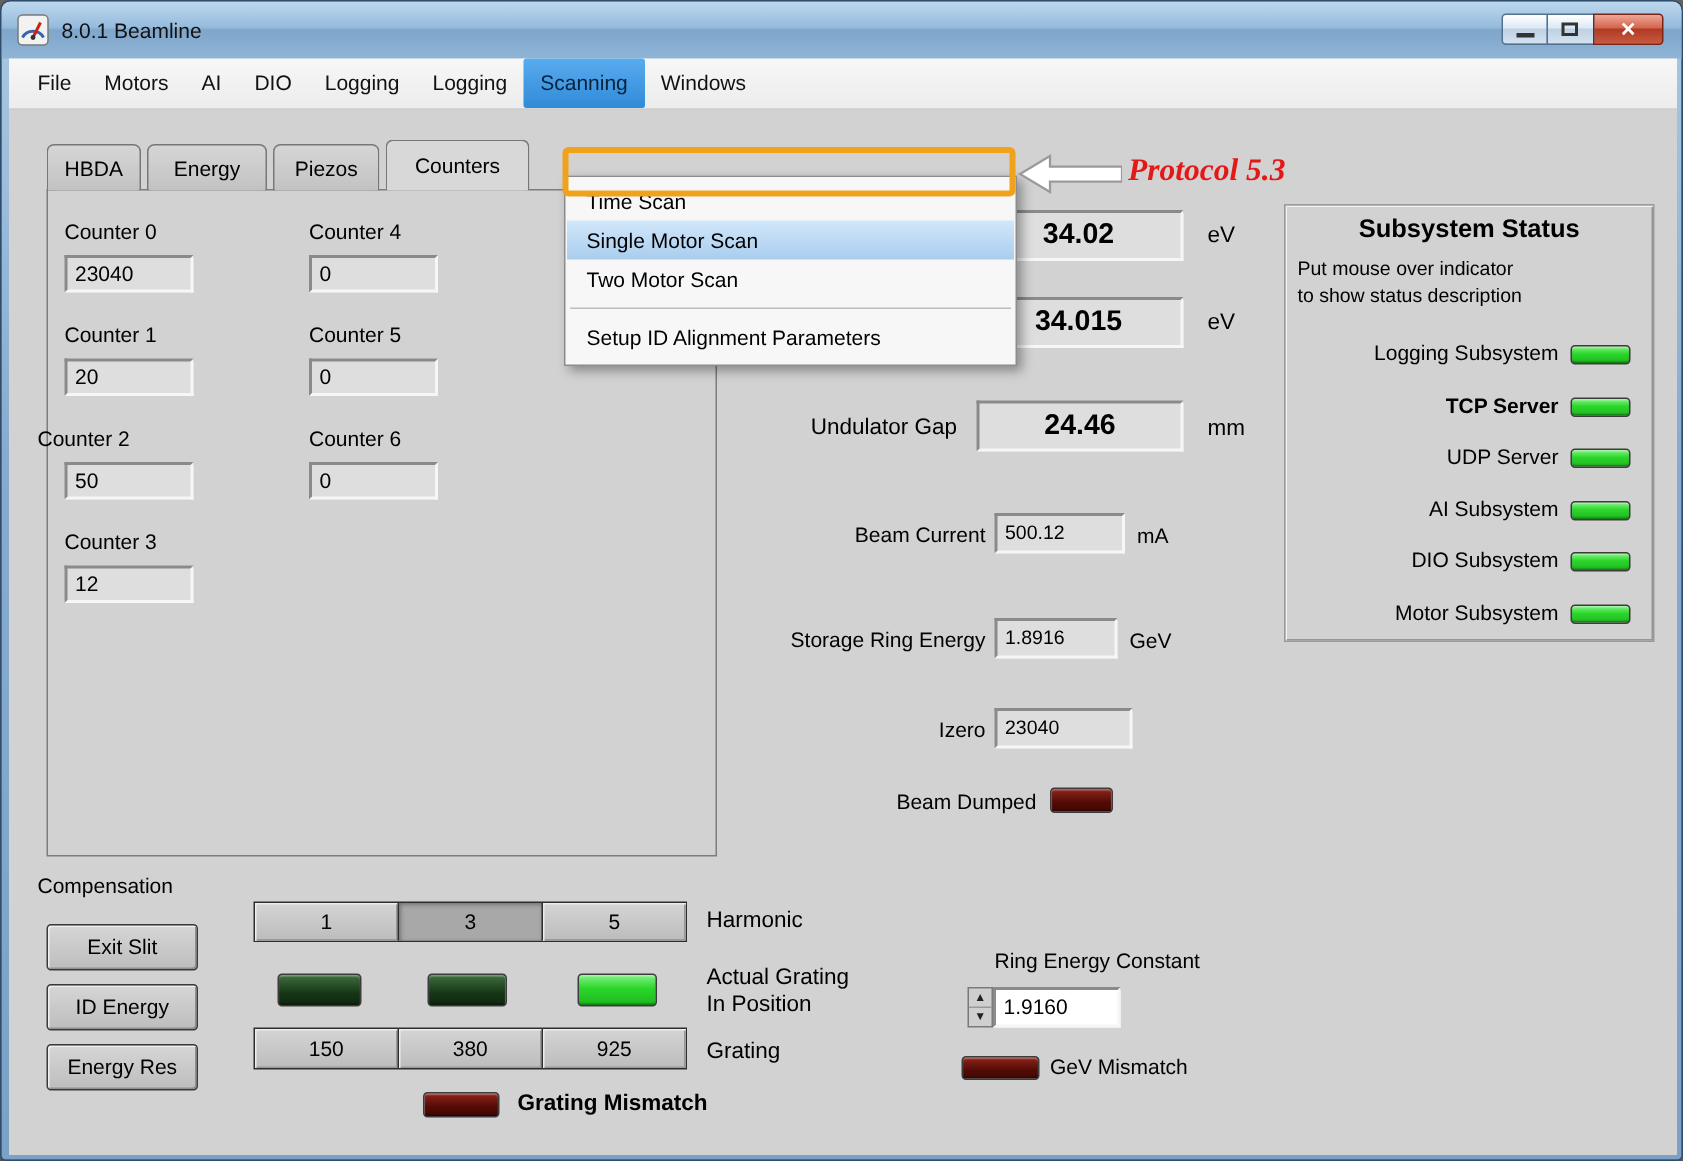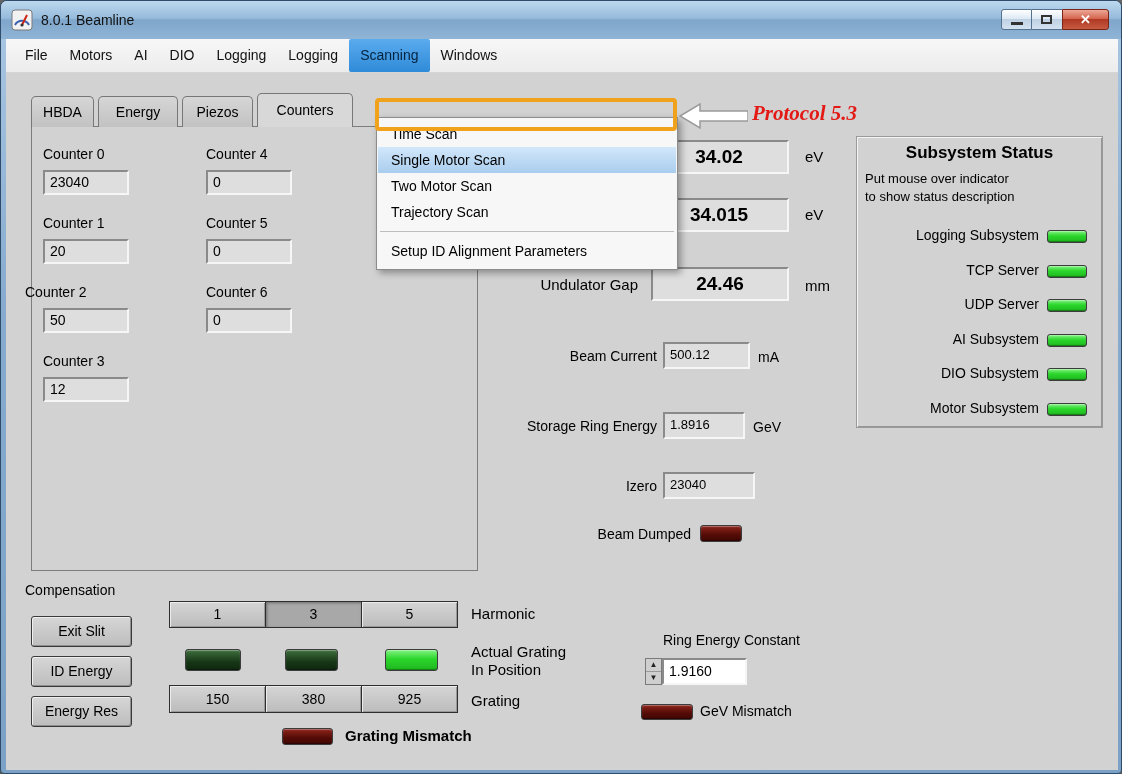--- a/index.html
+++ b/index.html
@@ -178,21 +178,21 @@
   <div class="label r" style="left:562px;top:525px;width:128px;">Beam Dumped</div>
   <div class="led off-red" style="left:699px;top:524px;width:42px;height:17px;"></div>
 
   <div class="group-panel" style="left:855px;top:135px;width:247px;height:292px;"></div>
   <div class="label b" style="left:855px;top:142px;width:247px;text-align:center;font-size:17px;">Subsystem Status</div>
   <div class="label" style="left:864px;top:170px;font-size:13px;">Put mouse over indicator</div>
   <div class="label" style="left:864px;top:188px;font-size:13px;">to show status description</div>
 
   <div class="label r" style="left:853px;top:226px;width:185px;">Logging Subsystem</div>
   <div class="led on-green" style="left:1046px;top:229px;width:40px;height:13px;"></div>
-  <div class="label r" style="left:853px;top:261px;width:185px;">TCP Server</div>
+  <div class="label r" style="left:853px;top:261px;width:185px;font-weight:bold;">TCP Server</div>
   <div class="led on-green" style="left:1046px;top:264px;width:40px;height:13px;"></div>
   <div class="label r" style="left:853px;top:295px;width:185px;">UDP Server</div>
   <div class="led on-green" style="left:1046px;top:298px;width:40px;height:13px;"></div>
   <div class="label r" style="left:853px;top:330px;width:185px;">AI Subsystem</div>
   <div class="led on-green" style="left:1046px;top:333px;width:40px;height:13px;"></div>
   <div class="label r" style="left:853px;top:364px;width:185px;">DIO Subsystem</div>
   <div class="led on-green" style="left:1046px;top:367px;width:40px;height:13px;"></div>
   <div class="label r" style="left:853px;top:399px;width:185px;">Motor Subsystem</div>
   <div class="led on-green" style="left:1046px;top:402px;width:40px;height:13px;"></div>
 
@@ -231,21 +231,20 @@
   </div>
   <div class="lvfield white" style="left:661px;top:657px;width:85px;height:27px;">1.9160</div>
 
   <div class="led off-red" style="left:640px;top:703px;width:52px;height:16px;"></div>
   <div class="label" style="left:699px;top:702px;">GeV Mismatch</div>
 
   <div class="dropdown">
     <div class="dd-item">Time Scan</div>
     <div class="dd-item hl">Single Motor Scan</div>
     <div class="dd-item">Two Motor Scan</div>
-    <div class="dd-item">Trajectory Scan</div>
     <div class="dd-sep"></div>
     <div class="dd-item">Setup ID Alignment Parameters</div>
   </div>
 
   <div class="annotation-box"></div>
   <div class="annotation-arrow">
     <svg width="70" height="28" viewBox="0 0 70 28">
       <polygon points="70,9 22,9 22,2 2,14 22,26 22,19 70,19" fill="#ffffff" stroke="#9a9a9a" stroke-width="1.5"></polygon>
     </svg>
   </div>

